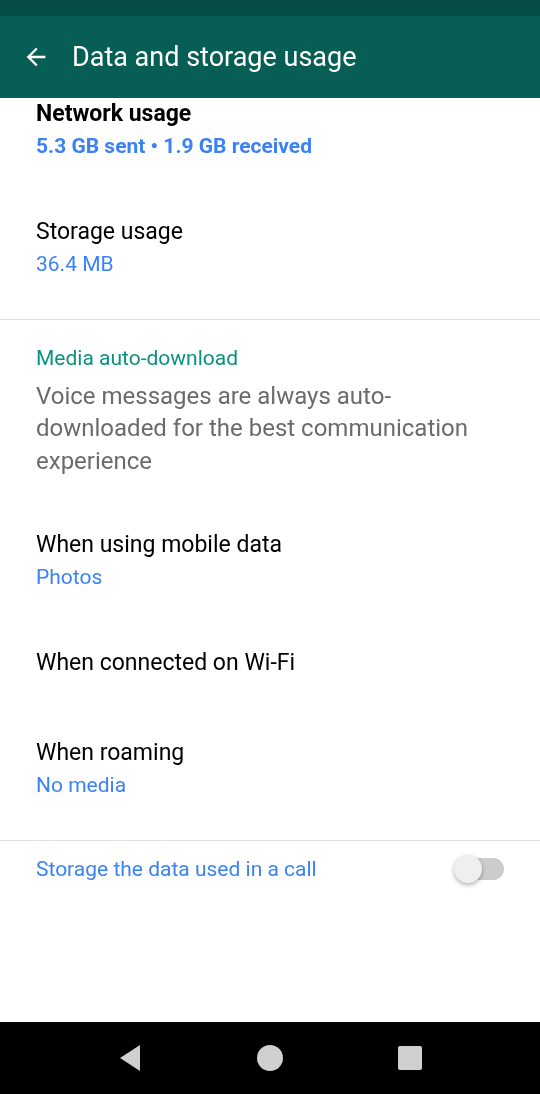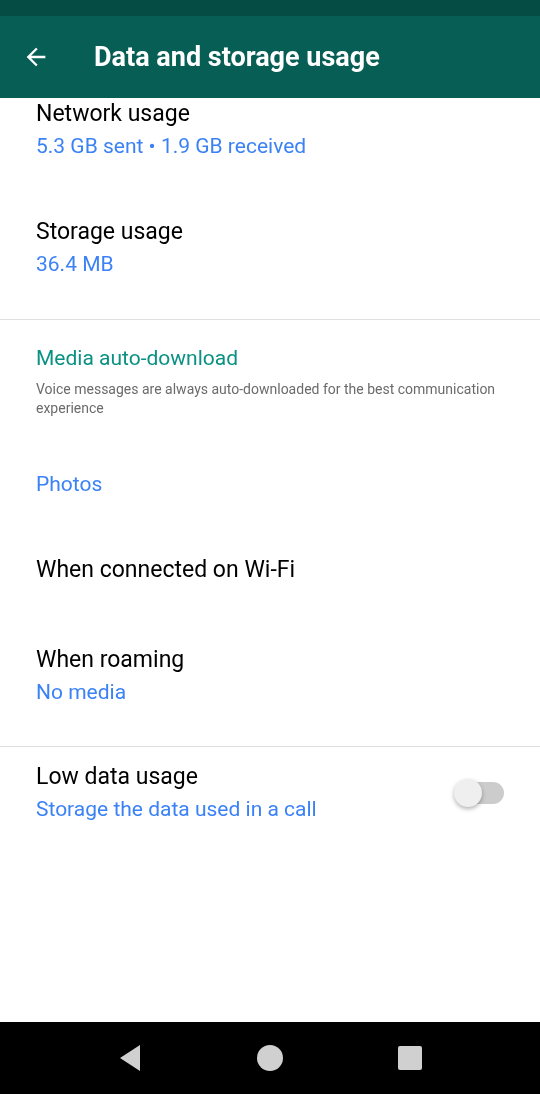--- a/index.html
+++ b/index.html
@@ -36,34 +36,35 @@
       cursor: pointer;
     }
     .back-button svg {
       width: 28px;
       height: 28px;
       fill: #ffffff;
     }
     .app-bar-title {
       color: #ffffff;
       font-size: 27px;
-      font-weight: 700;
-      margin-left: 30px;
+      font-weight: 400;
+      margin-left: 8px;
     }
     .content {
       flex: 1;
       overflow-y: auto;
       background: #ffffff;
     }
     .settings-item {
       padding: 14px 36px;
       cursor: pointer;
     }
     .settings-item.first {
       padding-top: 0px;
+      font-weight: bold;
     }
     .item-title {
       font-size: 23px;
       color: #000000;
       line-height: 1.35;
       margin-bottom: 3px;
     }
     .item-subtitle {
       font-size: 21px;
       color: #3b82f6;
@@ -74,21 +75,21 @@
       background: #e0e0e0;
       margin-top: 26px;
     }
     .section-header {
       font-size: 21px;
       color: #0a9183;
       font-weight: 400;
       padding: 26px 36px 10px;
     }
     .section-description {
-      font-size: 14px;
+      font-size: 24px;
       color: #6b6b6b;
       padding: 0 36px 16px;
       line-height: 1.35;
     }
     .settings-item-with-toggle {
       display: flex;
       align-items: center;
       padding: 14px 36px;
     }
     .toggle-text {
@@ -184,20 +185,21 @@
   </div>
 
   <div class="section-divider"></div>
 
   <div class="section-header">Media auto-download</div>
   <div class="section-description">Voice messages are always auto-downloaded for the best communication experience</div>
 
   <div class="spacer-small"></div>
 
   <div class="settings-item">
+    <div class="item-title">When using mobile data</div>
     <div class="item-subtitle">Photos</div>
   </div>
 
   <div class="spacer-med"></div>
 
   <div class="settings-item">
     <div class="item-title">When connected on Wi-Fi</div>
   </div>
 
   <div class="spacer-med"></div>
@@ -205,21 +207,20 @@
   <div class="settings-item">
     <div class="item-title">When roaming</div>
     <div class="item-subtitle">No media</div>
   </div>
 
   <div class="section-divider"></div>
 
 
   <div class="settings-item-with-toggle">
     <div class="toggle-text">
-      <div class="item-title">Low data usage</div>
       <div class="item-subtitle">Storage the data used in a call</div>
     </div>
     <div class="toggle-switch">
       <div class="toggle-knob"></div>
     </div>
   </div>
 
 </div>
 
 <div class="nav-bar">

